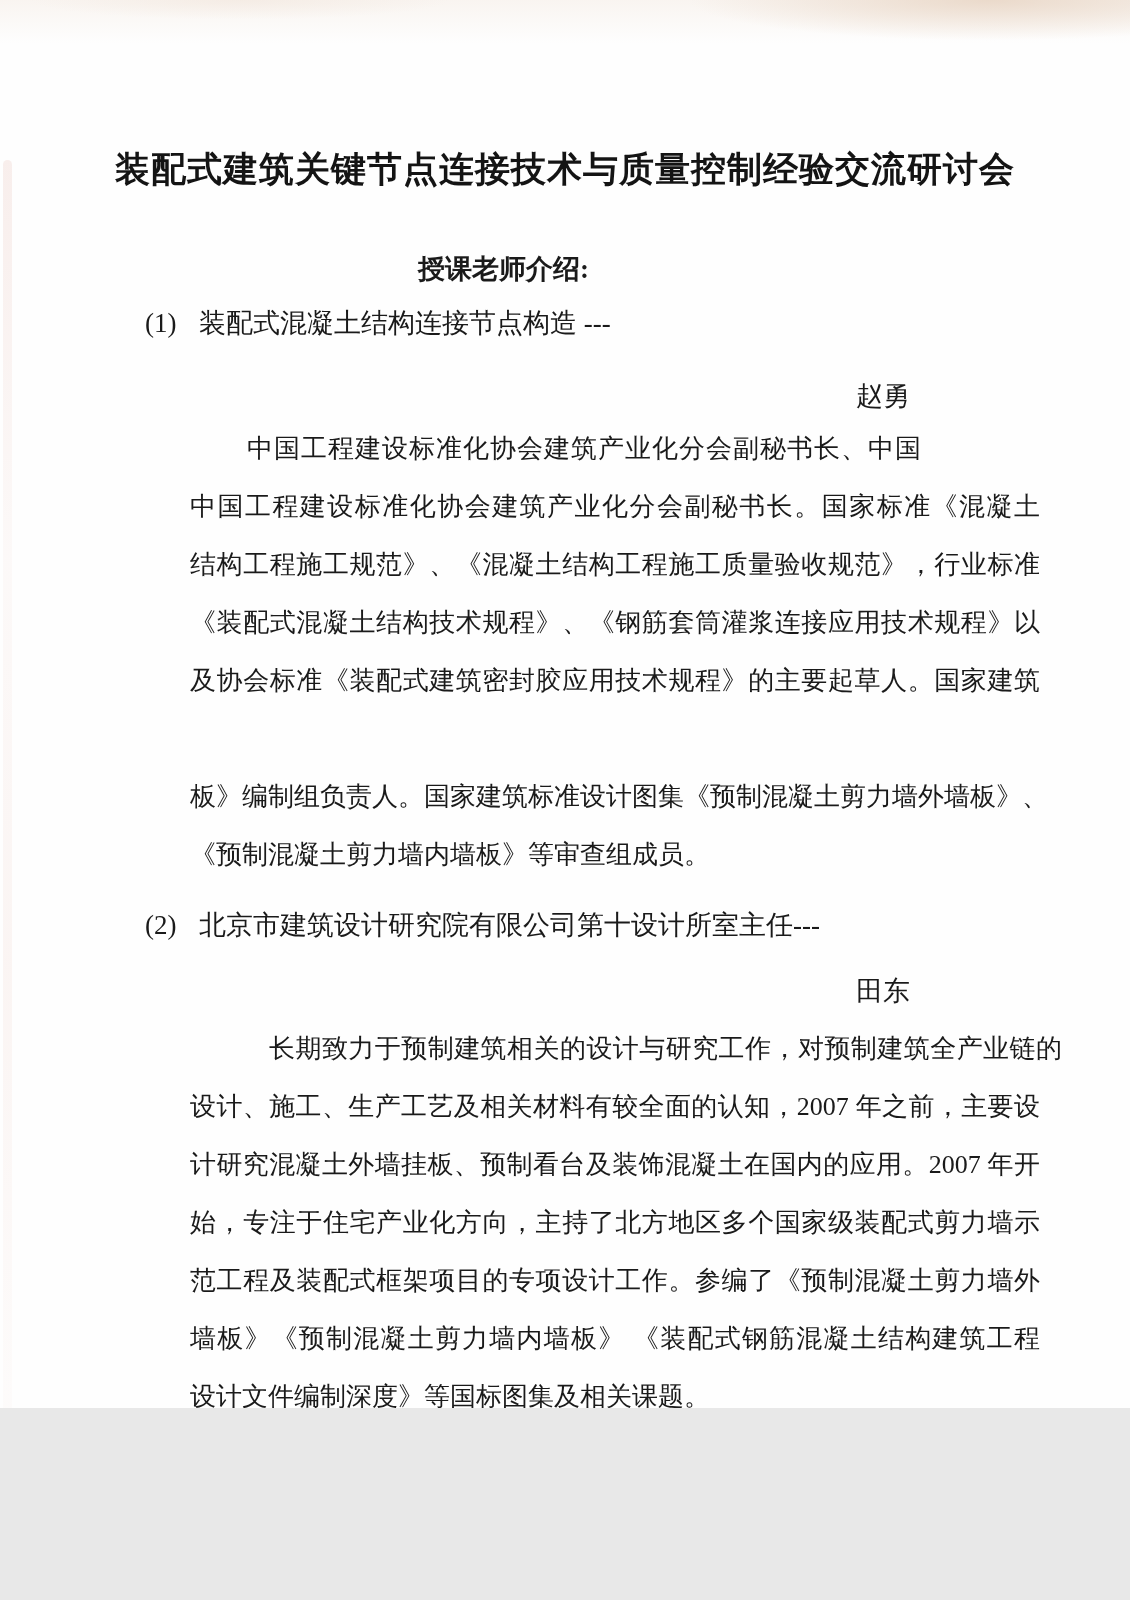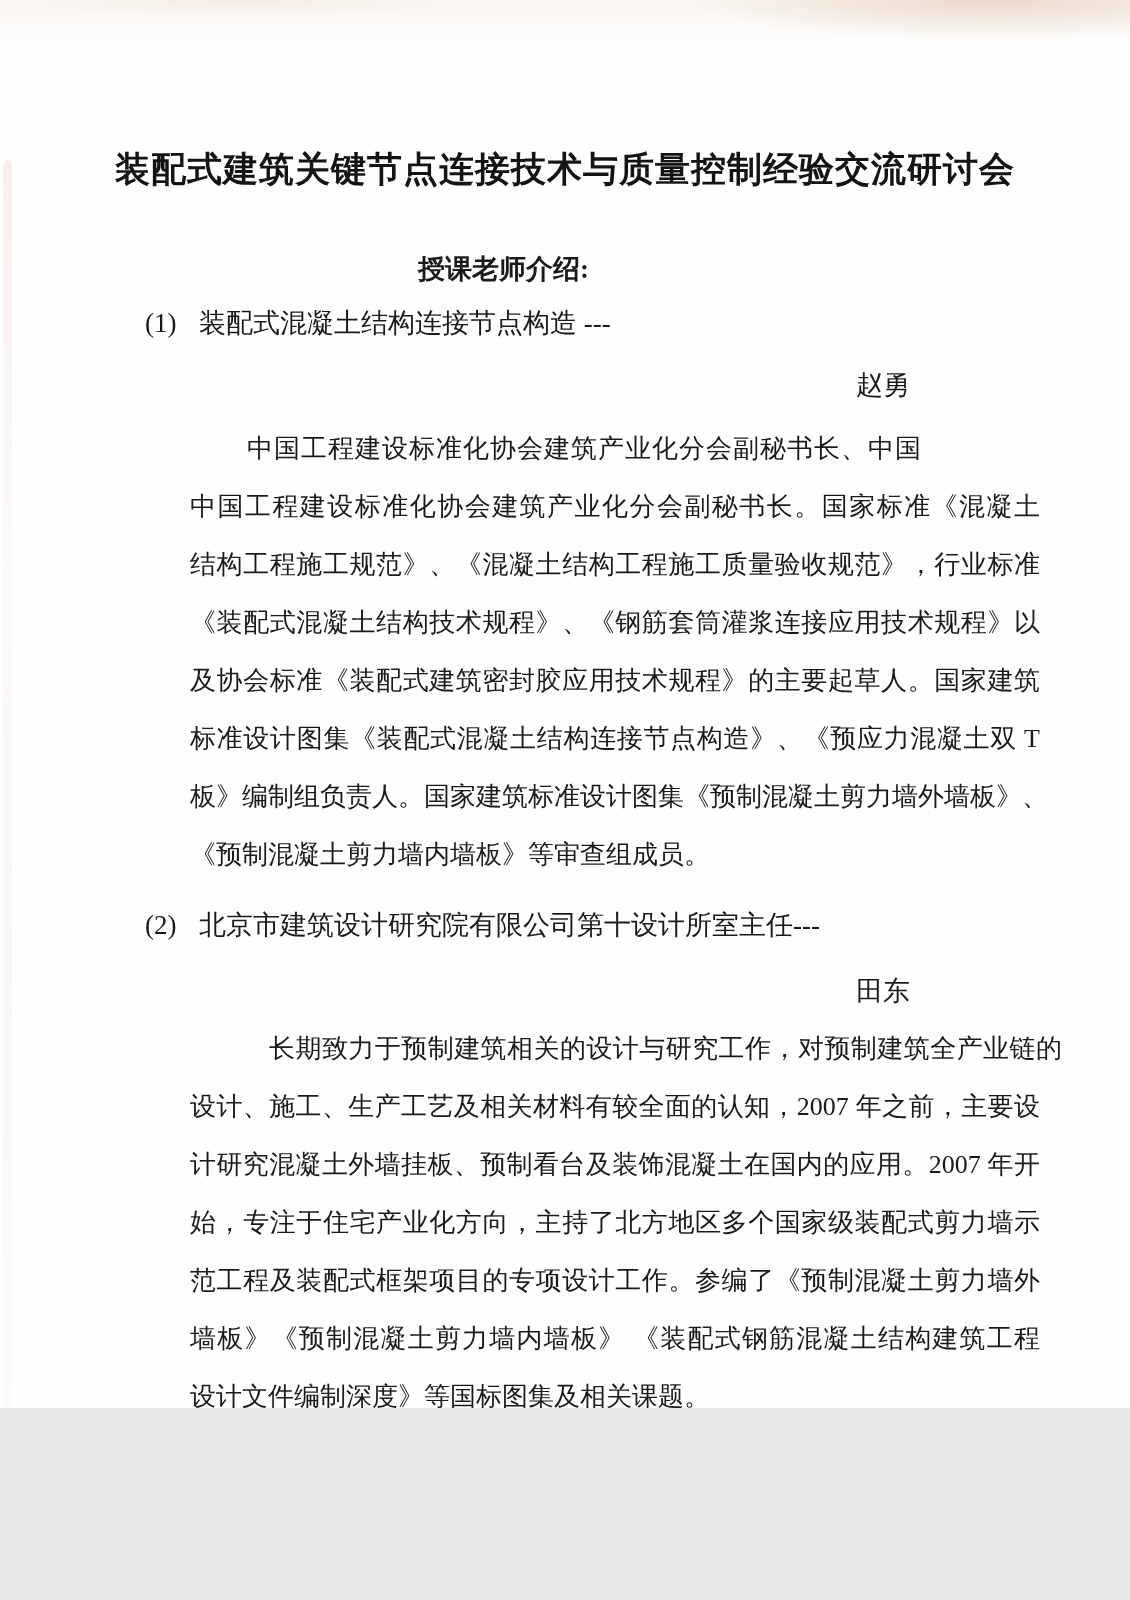--- a/index.html
+++ b/index.html
@@ -111,28 +111,27 @@
 <div class="page">
   <div class="artifact-top"></div>
   <div class="artifact-left"></div>
 
   <h1 class="t doc-title">装配式建筑关键节点连接技术与质量控制经验交流研讨会</h1>
 
   <div class="t section-heading">授课老师介绍:</div>
 
   <div class="t marker" style="top:310px">(1)</div>
   <div class="t item-heading" style="top:310px">装配式混凝土结构连接节点构造 ---</div>
-  <div class="t name" style="top:372px">赵勇</div>
+  <div class="t name" style="top:383px">赵勇</div>
 
   <div class="t body first1" style="top:436px">中国工程建设标准化协会建筑产业化分会副秘书长、中国</div>
   <div class="t body just" style="top:494px">中国工程建设标准化协会建筑产业化分会副秘书长。国家标准《混凝土</div>
   <div class="t body just" style="top:552px">结构工程施工规范》、《混凝土结构工程施工质量验收规范》，行业标准</div>
   <div class="t body just" style="top:610px">《装配式混凝土结构技术规程》、《钢筋套筒灌浆连接应用技术规程》以</div>
   <div class="t body just" style="top:668px">及协会标准《装配式建筑密封胶应用技术规程》的主要起草人。国家建筑</div>
-  <div class="t body just" style="top:726px">标准设计图集《装配式混凝土结构连接节点构造》、《预应力混凝土双 T</div>
   <div class="t body just" style="top:784px">板》编制组负责人。国家建筑标准设计图集《预制混凝土剪力墙外墙板》、</div>
   <div class="t body tail" style="top:842px">《预制混凝土剪力墙内墙板》等审查组成员。</div>
 
   <div class="t marker" style="top:912px">(2)</div>
   <div class="t item-heading" style="top:912px">北京市建筑设计研究院有限公司第十设计所室主任---</div>
   <div class="t name" style="top:978px">田东</div>
 
   <div class="t body first2 just" style="top:1036px">长期致力于预制建筑相关的设计与研究工作，对预制建筑全产业链的</div>
   <div class="t body just" style="top:1094px">设计、施工、生产工艺及相关材料有较全面的认知，2007 年之前，主要设</div>
   <div class="t body just" style="top:1152px">计研究混凝土外墙挂板、预制看台及装饰混凝土在国内的应用。2007 年开</div>

